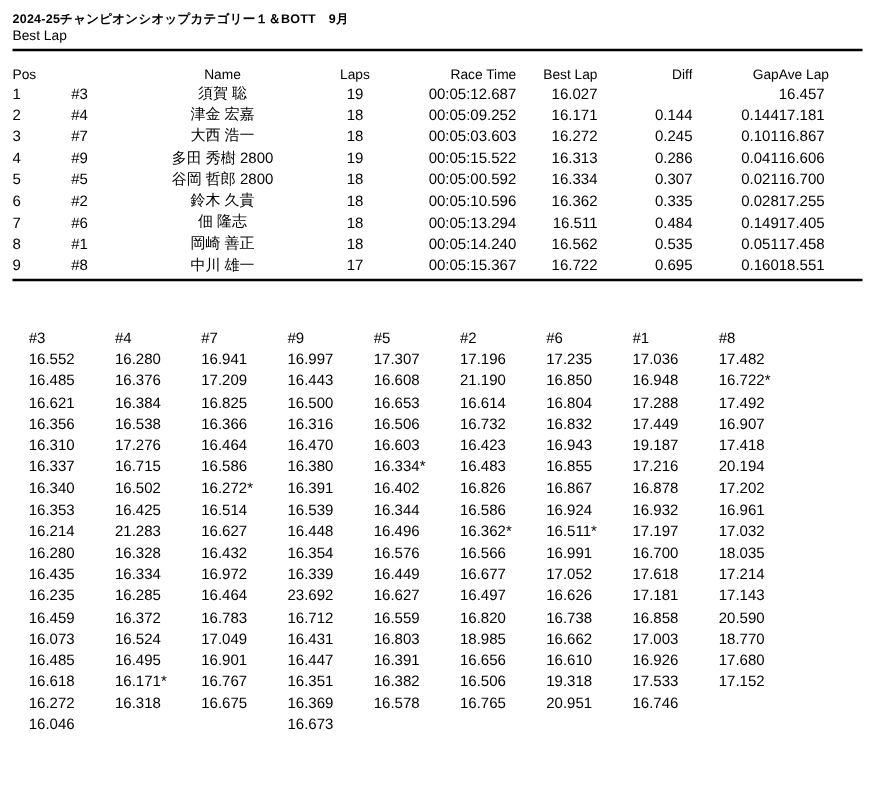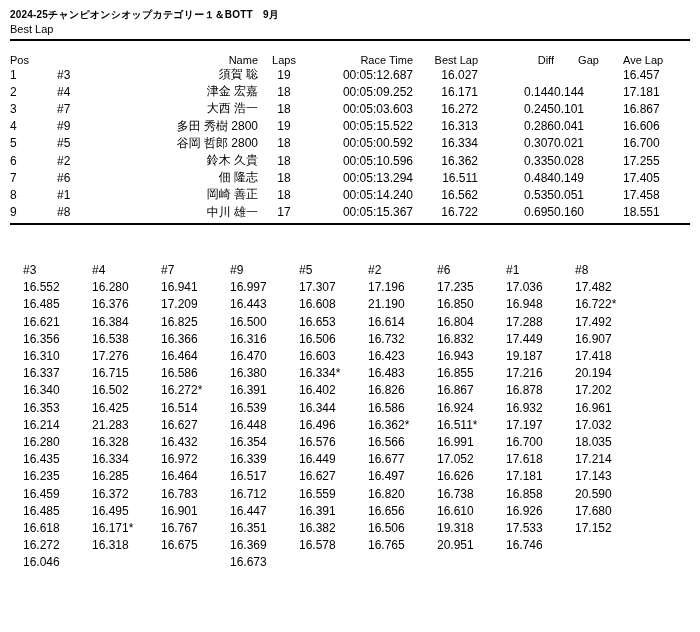--- a/index.html
+++ b/index.html
@@ -61,26 +61,26 @@
     height: 16px;
     vertical-align: bottom;
   }
   .results-table td {
     font-size: 12px;
     height: 17.2px;
     vertical-align: middle;
   }
   .c-pos  { width: 26px;  text-align: left; }
   .c-num  { width: 62px;  text-align: left; padding-left: 21px; box-sizing: border-box; }
-  .c-name { width: 160px; text-align: right; }
+  .c-name { width: 160px; text-align: center; }
   .c-laps { width: 52px;  text-align: center; }
   .c-time { width: 103px; text-align: right; }
   .c-best { width: 65px;  text-align: right; }
   .c-diff { width: 76px;  text-align: right; }
-  .c-gap  { width: 69px;  }
+  .c-gap  { width: 69px;  text-align: right; }
   .c-ave  { width: 67px;  text-align: left; }
   .results-divider { margin-top: 2px; }
   
   .lap-table {
     margin: 37px 0 0 13px;
   }
   .lap-table th {
     font-size: 12px;
     font-weight: normal;
     width: 69px;
@@ -372,39 +372,50 @@
           <td>16.449</td>
           <td>16.677</td>
           <td>17.052</td>
           <td>17.618</td>
           <td>17.214</td>
         </tr>
         <tr>
           <td>16.235</td>
           <td>16.285</td>
           <td>16.464</td>
-          <td>16.517</td>
+          <td>23.692</td>
           <td>16.627</td>
           <td>16.497</td>
           <td>16.626</td>
           <td>17.181</td>
           <td>17.143</td>
         </tr>
         <tr>
           <td>16.459</td>
           <td>16.372</td>
           <td>16.783</td>
           <td>16.712</td>
           <td>16.559</td>
           <td>16.820</td>
           <td>16.738</td>
           <td>16.858</td>
           <td>20.590</td>
         </tr>
         <tr>
+          <td>16.073</td>
+          <td>16.524</td>
+          <td>17.049</td>
+          <td>16.431</td>
+          <td>16.803</td>
+          <td>18.985</td>
+          <td>16.662</td>
+          <td>17.003</td>
+          <td>18.770</td>
+        </tr>
+        <tr>
           <td>16.485</td>
           <td>16.495</td>
           <td>16.901</td>
           <td>16.447</td>
           <td>16.391</td>
           <td>16.656</td>
           <td>16.610</td>
           <td>16.926</td>
           <td>17.680</td>
         </tr>

